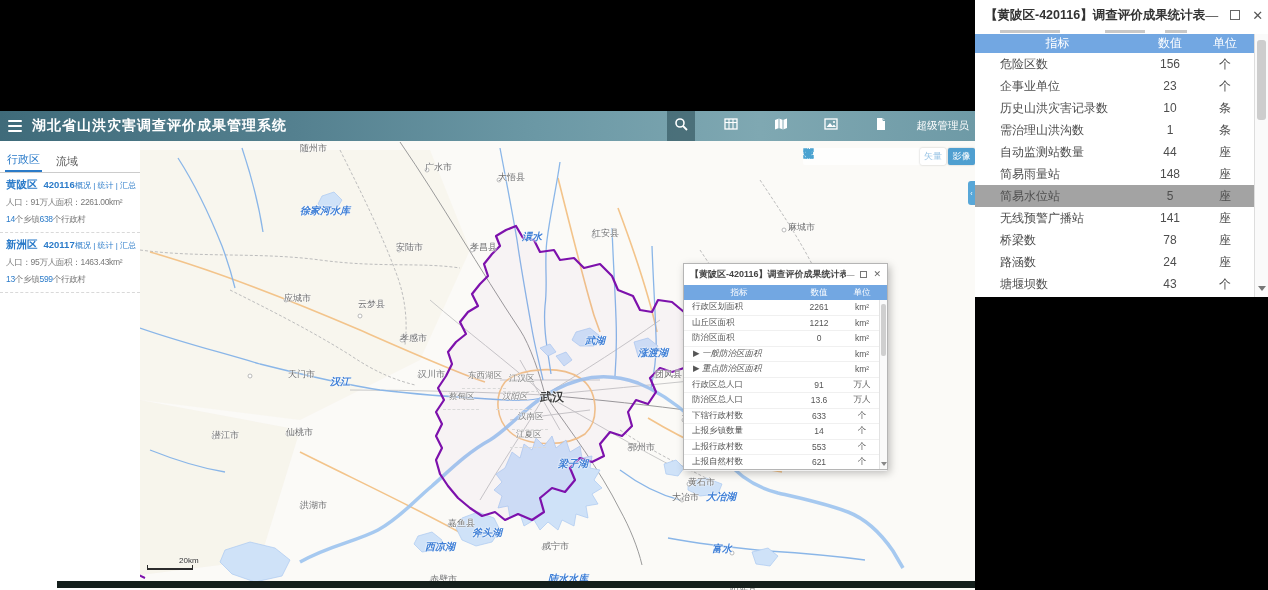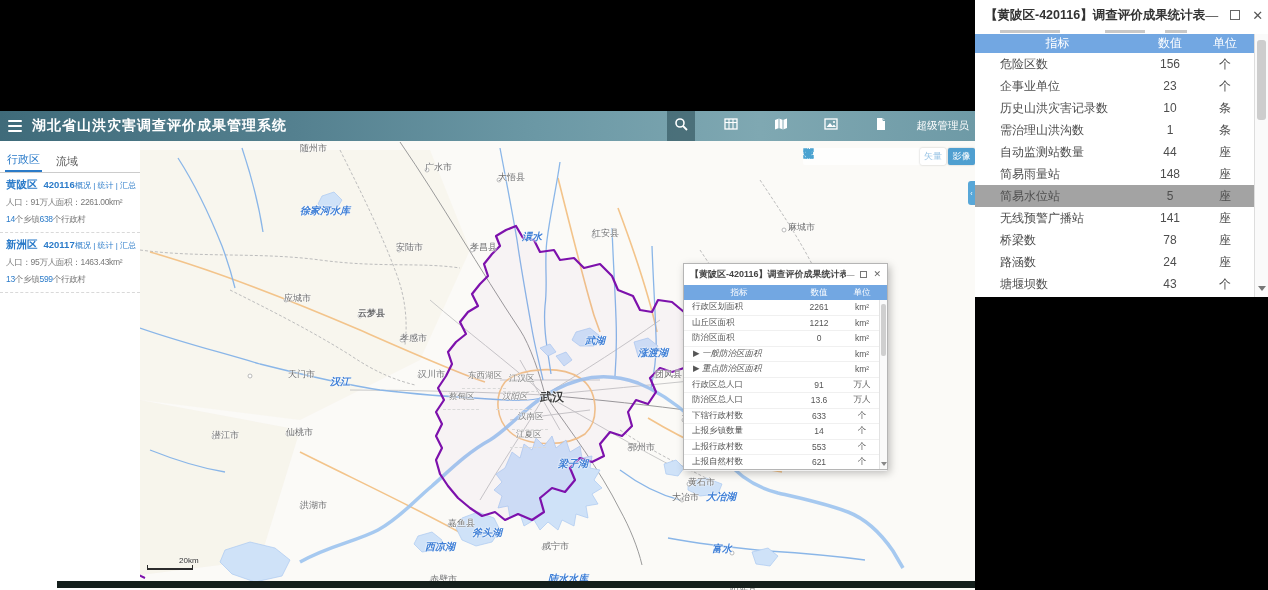--- a/index.html
+++ b/index.html
@@ -310,21 +310,21 @@
 
     <div>
         <span class="mlabel city" style="left: 160px; top: 7px;">随州市</span>
         <span class="mlabel city" style="left: 285px; top: 26px;">广水市</span>
         <span class="mlabel city" style="left: 358px; top: 36px;">大悟县</span>
         <span class="mlabel city" style="left: 452px; top: 92px;">红安县</span>
         <span class="mlabel city" style="left: 648px; top: 86px;">麻城市</span>
         <span class="mlabel city" style="left: 256px; top: 106px;">安陆市</span>
         <span class="mlabel city" style="left: 330px; top: 106px;">孝昌县</span>
         <span class="mlabel city" style="left: 144px; top: 157px;">应城市</span>
-        <span class="mlabel city" style="left: 218px; top: 172px; font-weight: bold;">云梦县</span>
+        <span class="mlabel city" style="left: 218px; top: 163px;">云梦县</span>
         <span class="mlabel city" style="left: 260px; top: 197px;">孝感市</span>
         <span class="mlabel city" style="left: 108px; top: 233px; margin-left: 40px;">天门市</span>
         <span class="mlabel city" style="left: 278px; top: 233px;">汉川市</span>
         <span class="mlabel city" style="left: 146px; top: 291px;">仙桃市</span>
         <span class="mlabel city" style="left: 72px; top: 294px;">潜江市</span>
         <span class="mlabel city" style="left: 160px; top: 364px;">洪湖市</span>
         <span class="mlabel city" style="left: 308px; top: 382px;">嘉鱼县</span>
         <span class="mlabel city" style="left: 402px; top: 405px;">咸宁市</span>
         <span class="mlabel city" style="left: 290px; top: 438px;">赤壁市</span>
         <span class="mlabel city" style="left: 548px; top: 341px;">黄石市</span>

